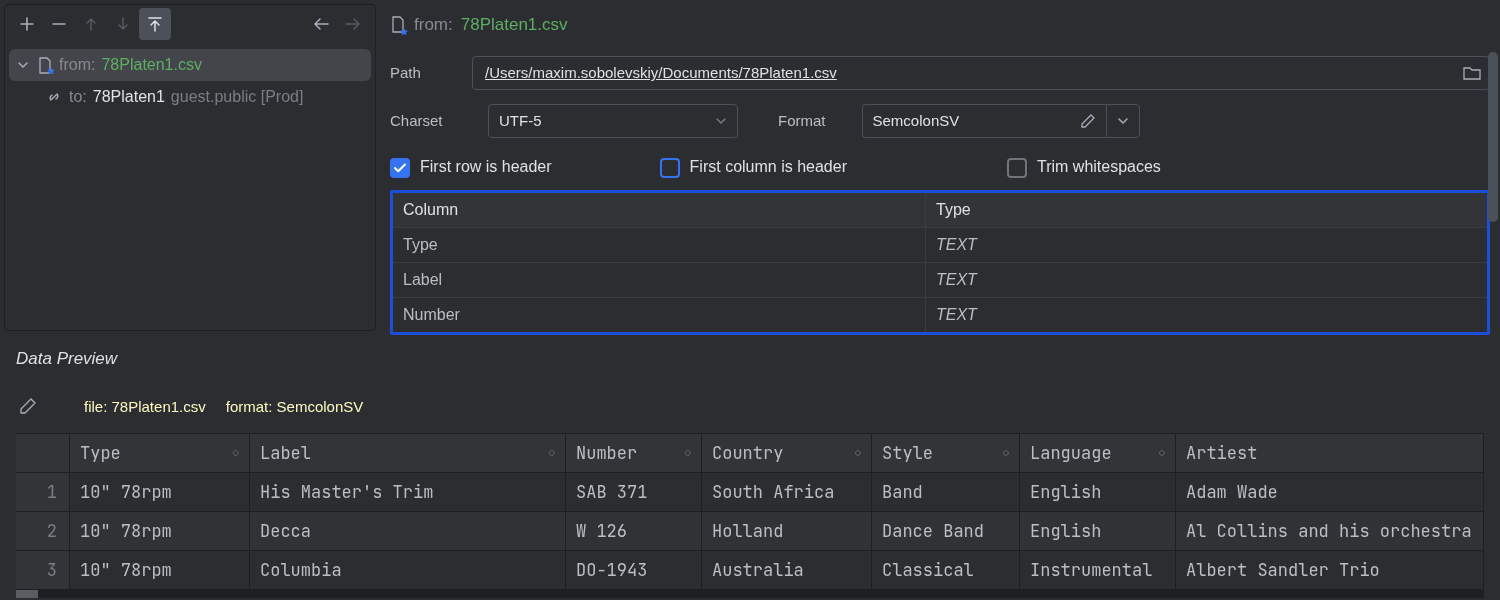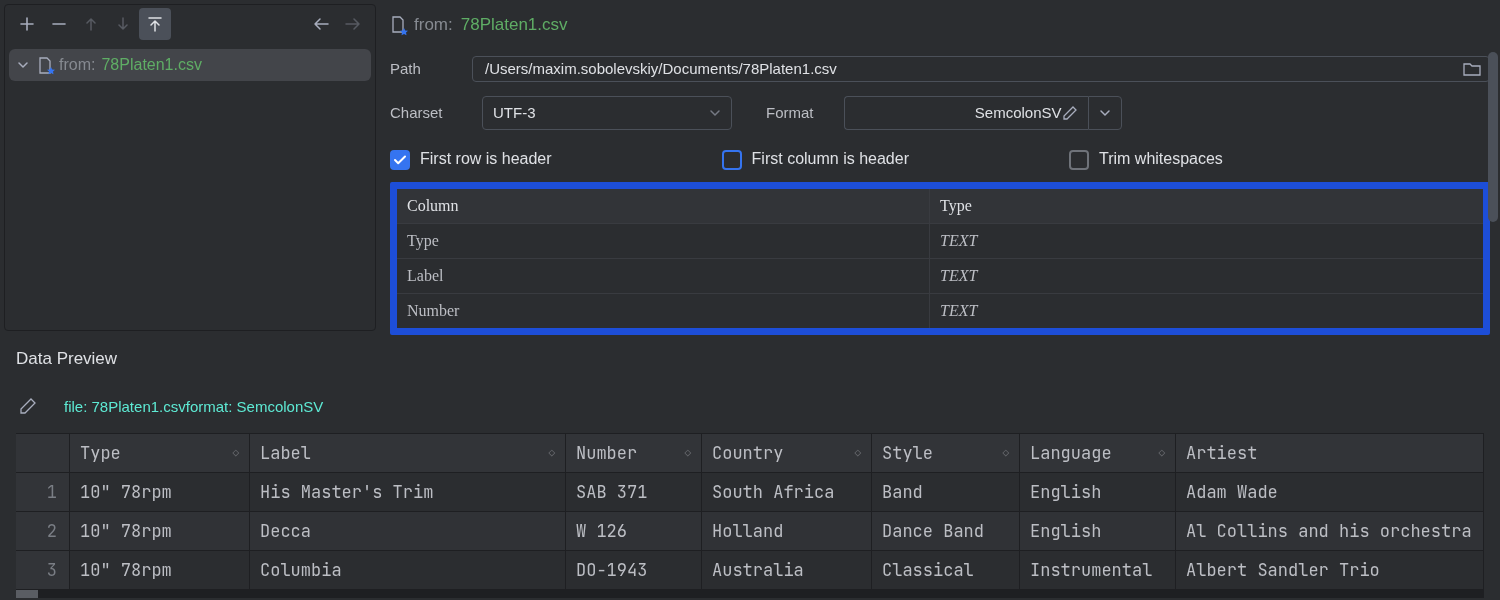--- a/index.html
+++ b/index.html
@@ -84,58 +84,58 @@
     display:flex; align-items:center;
     margin-top: 14px;
   }
   .form-label { width: 82px; color:#bcbec4; font-size:15px;}
   .path-input {
     flex:1;
     display:flex; align-items:center; justify-content:space-between;
     background:#2b2d30;
     border:1px solid #4b5059;
     border-radius:4px;
-    height:26px;
+    height:34px;
     padding:0 8px 0 12px;
     font-size:15px;
     color:#dfe1e5;
+    text-decoration:underline;
   }
   .select {
     display:flex; align-items:center; justify-content:space-between;
     background:#2b2d30;
     border:1px solid #4b5059;
     border-radius:4px;
     height:34px;
     padding:0 10px;
     font-size:15px;
     color:#dfe1e5;
   }
   .select .caret { opacity:.6; margin-left:10px; }
   .format-group { display:flex; margin-left: 0; }
-  .format-select { width: 244px; border-top-right-radius:0; border-bottom-right-radius:0; border-right:none;justify-content:flex-end;}
+  .format-select { width: 244px; border-top-right-radius:0; border-bottom-right-radius:0; border-right:none;}
   .format-caret { width:34px; border:1px solid #4b5059; border-radius:0 4px 4px 0; display:flex;align-items:center;justify-content:center;height:34px;}
 
   .checks {
     display:flex; gap:60px; margin-top:20px; font-size:16px; color:#dfe1e5;
   }
   .check { display:flex; align-items:flex-start; gap:10px; }
   .checkbox {
     width:20px; height:20px; border-radius:4px; flex-shrink:0;
     display:flex;align-items:center;justify-content:center;
   }
   .checkbox.checked { background:#3574f0; }
   .checkbox.outlined { border:2px solid #3574f0; }
   .checkbox.plain { border:2px solid #6f737a; }
 
   .cols-table {
     margin-top: 12px;
-    border:7px solid #1d4ed8;
+    border:3px solid #1d4ed8;
     border-radius:2px;
     overflow:hidden;
-    font-family:Liberation Serif, serif;
   }
   .cols-head, .cols-row {
     display:grid;
     grid-template-columns: 533px 1fr;
     font-size:16px;
   }
   .cols-head { background:#323438; color:#dfe1e5; }
   .cols-head > div, .cols-row > div { padding:8px 10px; border-bottom:1px solid #393b40; }
   .cols-head > div:first-child, .cols-row > div:first-child { border-right:1px solid #393b40; }
   .cols-row > div { background:#2b2d30; color:#bcbec4; }
@@ -144,22 +144,22 @@
   .scrollbar-right {
     position:absolute; right:2px; top:52px; width:10px; height:170px;
     background:#4b5059; border-radius:5px;
   }
 
   
   .preview {
     grid-column: 1 / span 2;
     padding: 14px 16px 0 16px;
   }
-  .preview-title { font-size:17px; color:#dfe1e5; margin-bottom:22px;}
-  .preview-sub { display:flex; align-items:center; height:30px; font-size:15px; color:#5eead4;}
+  .preview-title { font-size:17px; color:#dfe1e5; margin-bottom:22px;font-style:italic;}
+  .preview-sub { display:flex; align-items:center; gap:20px; height:30px; font-size:15px; color:#fef9c3;}
   .pencil { width:24px;height:24px; display:flex;align-items:center;justify-content:center;}
 
   .grid {
     margin-top:12px;
     font-family: "JetBrains Mono", Menlo, Consolas, monospace;
     font-size:17px;
     width:100%;
     overflow:hidden;
   }
   .grid-head, .grid-row {
@@ -234,20 +234,30 @@
           <svg width="16" height="18" viewBox="0 0 16 18">
               <path d="M3 1h7l3 3v12H3z" fill="none" stroke="#a8adbd" stroke-width="1.3"></path>
             </svg>
           <svg style="position:absolute;right:-3px;bottom:-3px" width="10" height="10" viewBox="0 0 10 10">
               <path d="M5 1l1.2 2.4L9 3.8 7 5.6 7.5 8.3 5 7 2.5 8.3 3 5.6 1 3.8l2.8-.4z" fill="#3574f0"></path>
             </svg>
         </span>
         <span class="prefix">from:</span>
         <span class="green">78Platen1.csv</span>
       </div>
+      <div class="tree-row indent">
+        <span class="linkicon">
+          <svg width="18" height="18" viewBox="0 0 18 18">
+              <path d="M7 11l4-4M6 12a3 3 0 0 1 0-4l1-1M12 6a3 3 0 0 1 0 4l-1 1" stroke="#a8adbd" stroke-width="1.4" fill="none" stroke-linecap="round"></path>
+            </svg>
+        </span>
+        <span class="prefix">to:</span>
+        <span class="white">78Platen1</span>
+        <span class="dim">guest.public [Prod]</span>
+      </div>
     </div>
   </div>
 
   <div class="right-panel">
     <div class="right-header">
       <span class="fileicon" style="position:relative;width:16px;height:18px">
         <svg width="16" height="18" viewBox="0 0 16 18">
             <path d="M3 1h7l3 3v12H3z" fill="none" stroke="#a8adbd" stroke-width="1.3"></path>
           </svg>
         <svg style="position:absolute;right:-3px;bottom:-3px" width="10" height="10" viewBox="0 0 10 10">
@@ -263,24 +273,24 @@
       <div class="path-input">
         <span>/Users/maxim.sobolevskiy/Documents/78Platen1.csv</span>
         <span>
           <svg width="18" height="16" viewBox="0 0 18 16">
               <path d="M1 3h6l2 2h8v9H1z" fill="none" stroke="#a8adbd" stroke-width="1.3"></path>
             </svg>
         </span>
       </div>
     </div>
 
-    <div class="form-row" style="gap:10px">
+    <div class="form-row" style="gap:16px">
       <div class="form-label">Charset</div>
       <div class="select" style="width:250px">
-        <span>UTF-3</span>
+        <span>UTF-5</span>
         <span class="caret">
           <svg width="12" height="12" viewBox="0 0 12 12">
               <path d="M2 4l4 4 4-4" stroke="#a8adbd" stroke-width="1.5" fill="none" stroke-linecap="round"></path>
             </svg>
         </span>
       </div>
       <div class="form-label" style="width:auto; margin-left:24px; margin-right:20px">Format</div>
       <div class="format-group">
         <div class="select format-select">
           <span>SemcolonSV</span>
@@ -300,21 +310,21 @@
 
     <div class="checks">
       <label class="check">
         <span class="checkbox checked">
           <svg width="14" height="14" viewBox="0 0 14 14">
               <path d="M2 7l3.2 3.2L12 3.5" stroke="#fff" stroke-width="2" fill="none" stroke-linecap="round" stroke-linejoin="round"></path>
             </svg>
         </span>
         <span>First row is header</span>
       </label>
-      <label class="check" style="margin-left:110px">
+      <label class="check" style="margin-left:48px">
         <span class="checkbox outlined"></span>
         <span>First column is header</span>
       </label>
       <label class="check" style="margin-left:100px">
         <span class="checkbox plain"></span>
         <span>Trim whitespaces</span>
       </label>
     </div>
 
     <div class="cols-table">

